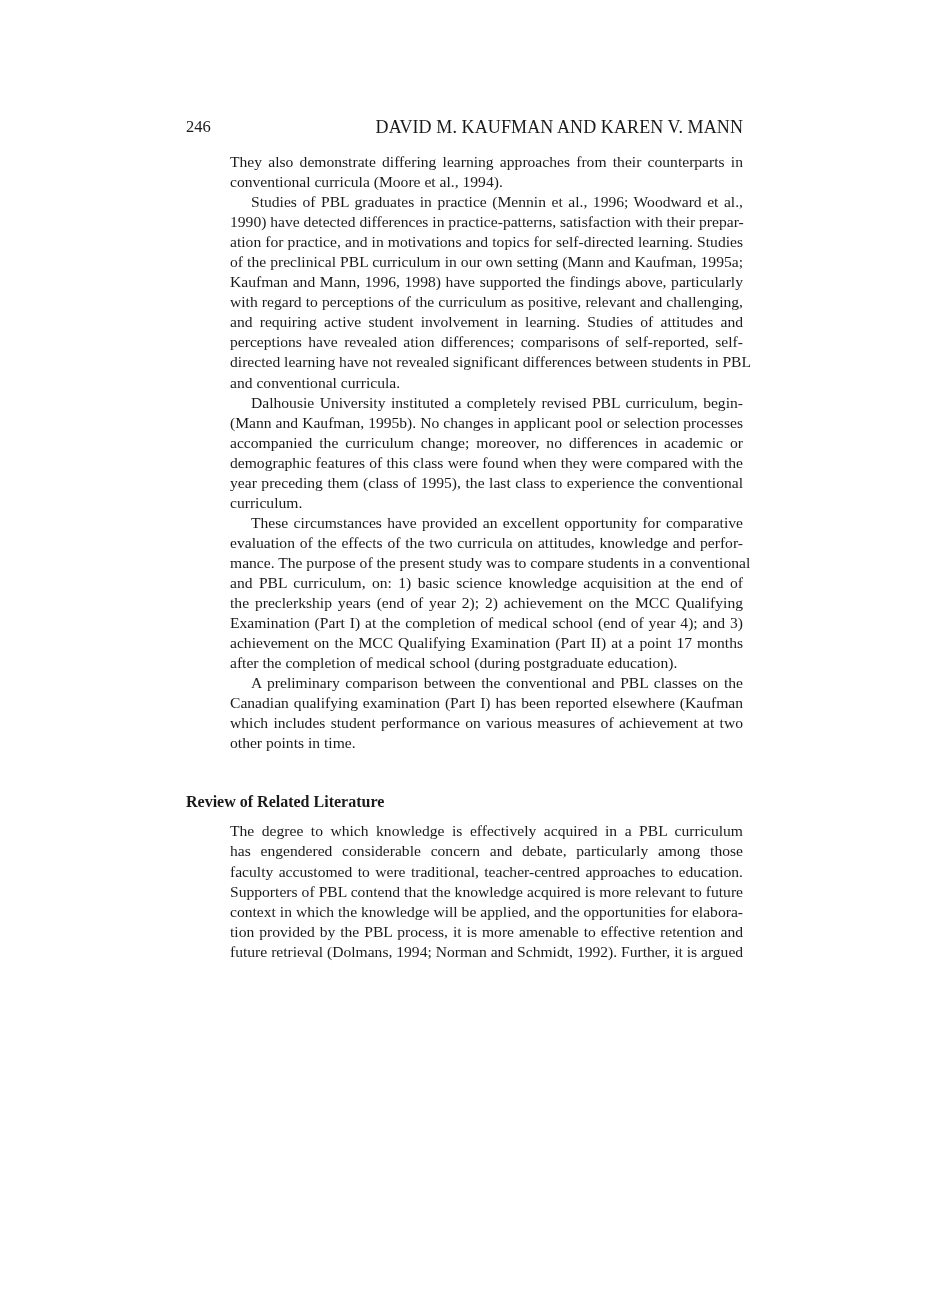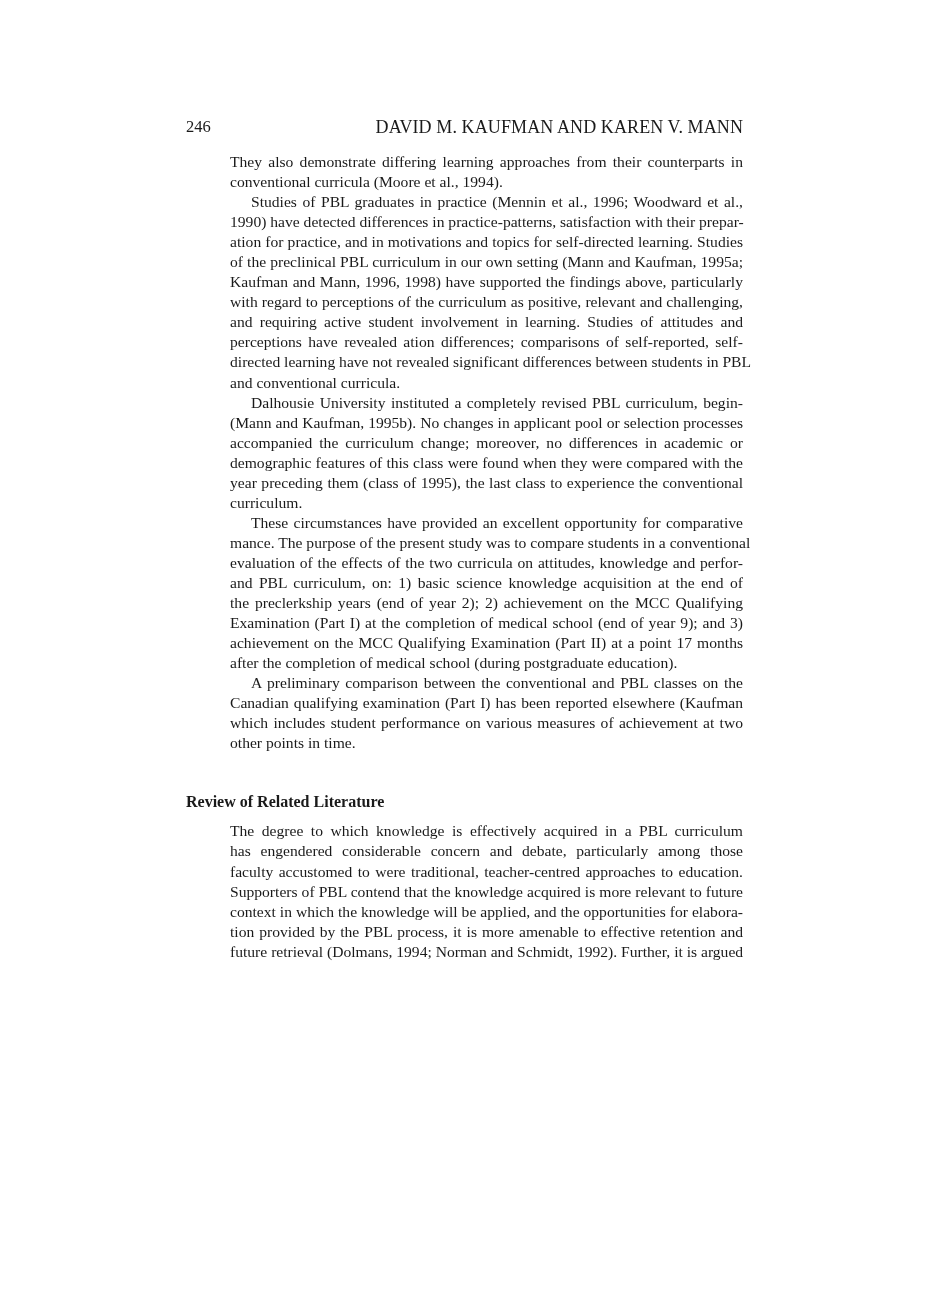--- a/index.html
+++ b/index.html
@@ -98,25 +98,25 @@
       <span class="line indent">Dalhousie University instituted a completely revised PBL curriculum, begin-</span>
       <span class="line">(Mann and Kaufman, 1995b). No changes in applicant pool or selection processes</span>
       <span class="line">accompanied the curriculum change; moreover, no differences in academic or</span>
       <span class="line">demographic features of this class were found when they were compared with the</span>
       <span class="line">year preceding them (class of 1995), the last class to experience the conventional</span>
       <span class="line last">curriculum.</span>
     </p>
 
     <p class="para">
       <span class="line indent">These circumstances have provided an excellent opportunity for comparative</span>
+      <span class="line">evaluation of the effects of the two curricula on attitudes, knowledge and perfor-</span>
       <span class="line">mance. The purpose of the present study was to compare students in a conventional</span>
-      <span class="line">evaluation of the effects of the two curricula on attitudes, knowledge and perfor-</span>
       <span class="line">and PBL curriculum, on: 1) basic science knowledge acquisition at the end of</span>
       <span class="line">the preclerkship years (end of year 2); 2) achievement on the MCC Qualifying</span>
-      <span class="line">Examination (Part I) at the completion of medical school (end of year 9); and 3)</span>
+      <span class="line">Examination (Part I) at the completion of medical school (end of year 4); and 3)</span>
       <span class="line">achievement on the MCC Qualifying Examination (Part II) at a point 17 months</span>
       <span class="line last">after the completion of medical school (during postgraduate education).</span>
     </p>
 
     <p class="para">
       <span class="line indent">A preliminary comparison between the conventional and PBL classes on the</span>
       <span class="line">Canadian qualifying examination (Part I) has been reported elsewhere (Kaufman</span>
       <span class="line">which includes student performance on various measures of achievement at two</span>
       <span class="line last">other points in time.</span>
     </p>

